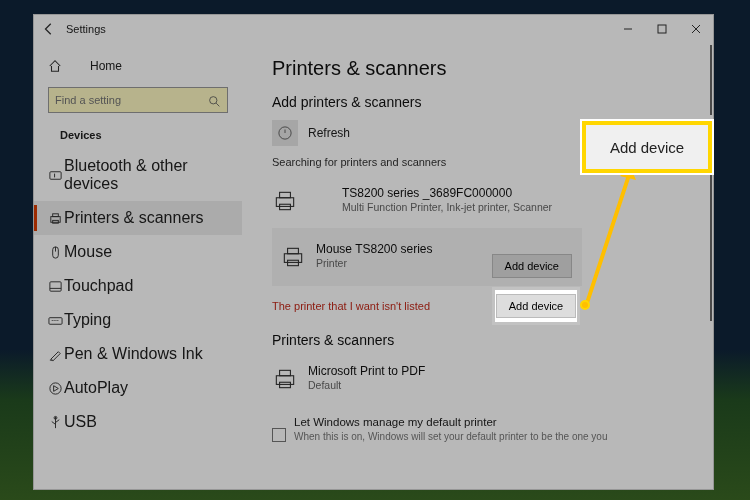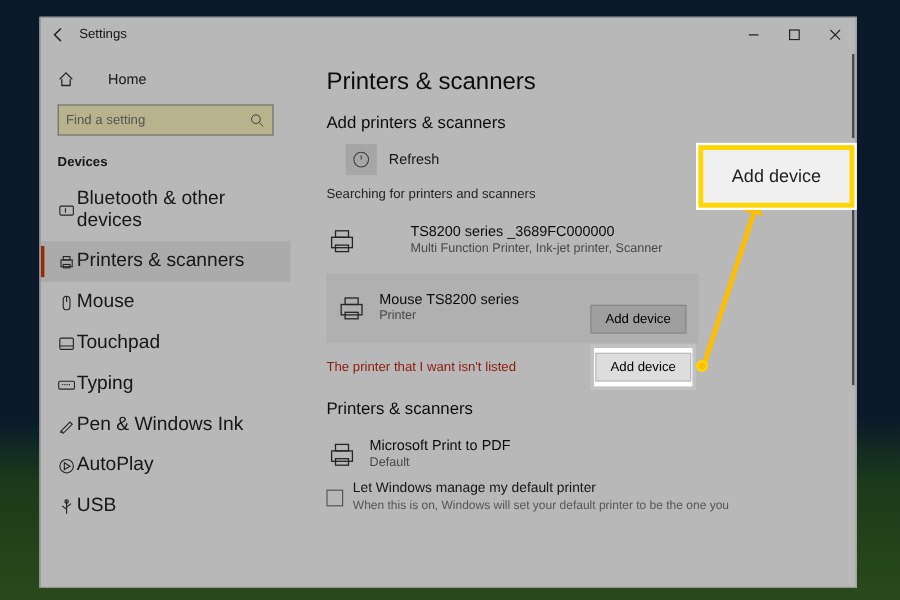--- a/index.html
+++ b/index.html
@@ -31,50 +31,50 @@
   .home-row .icon { width: 14px; height: 14px; }
   .search-wrap { padding: 8px 14px 10px 14px; }
   .search {
     width: 100%; height: 26px; border: 1px solid #999; background: #fef9c3;
     display: flex; align-items: center; justify-content: space-between; padding: 0 6px;
   }
   .search input {
     border: none; outline: none; font-size: 11px; color: #666; flex: 1; background: transparent;
   }
   .search .sicon { width: 13px; height: 13px; }
-  .section-title { font-size: 11px; font-weight: 600; padding: 6px 14px 8px 14px; color: #222; }
+  .section-title { font-size: 11px; font-weight: 600; padding: 6px 14px 8px 14px; color: #222; margin-left: 12px; }
   .nav { display: flex; flex-direction: column; }
   .nav-item {
     display: flex; align-items: center; gap: 1px; padding: 8px 14px;
     font-size: 16px; color: #222; position: relative;
   }
   .nav-item .nicon { width: 15px; height: 15px; flex-shrink: 0; }
   .nav-item.active::before {
     content: ""; position: absolute; left: 0; top: 4px; bottom: 4px; width: 3px; background: #d83b01;
   }
   .nav-item.active { background: #eee; }
   .content { flex: 1; padding: 14px 30px 10px 30px; overflow: hidden; position: relative; }
   .h1 { font-size: 20px; font-weight: 400; color: #111; margin-bottom: 14px; }
   .h2 { font-size: 14px; font-weight: 400; color: #111; margin: 8px 0 10px 0; }
-  .refresh { display: flex; align-items: center; gap: 10px; margin-bottom: 10px; margin-left: 16px; }
+  .refresh { display: flex; align-items: center; gap: 10px; margin-bottom: 10px; }
   .refresh-btn { width: 26px; height: 26px; background: #e6e6e6; display:flex;align-items:center;justify-content:center; }
   .status { font-size: 11px; color: #333; margin-bottom: 12px; }
   .dev { display: flex; gap: 10px; padding: 6px 0; align-items:flex-start; }
   .dev .dicon { width: 26px; height: 26px; margin-top:2px; flex-shrink:0; }
   .dev .dname { font-size: 12px; color: #111; }
   .dev .dsub { font-size: 10.5px; color: #666; margin-top:1px; }
   .dev-block { padding: 6px 6px 10px 0; gap: 44px; }
   .dev-block2 { background:#f4f4f4; padding:8px 8px 10px 8px; margin-top:4px; position:relative; width: 310px;}
   .add-btn-small {
     position: absolute; right: 10px; bottom: 8px;
     background: #ddd; border: 1px solid #bbb; font-size: 11px; padding: 5px 12px;
   }
   .link-red { font-size: 11px; color: #c42b1c; margin-top: 14px; display:inline-block; }
   .section2 { margin-top: 18px; }
-  .chk-row { display:flex; align-items:center; gap:8px; margin-top:3px; }
+  .chk-row { display:flex; align-items:flex-end; gap:8px; margin-top:18px; }
   .chk { width:14px; height:14px; border:1px solid #777; margin-top:1px; flex-shrink:0;}
   .chk-row .lbl { font-size:11.5px; color:#222; }
   .chk-hint { font-size:10px; color:#777; margin-top:3px; }
   
   .dim {
     position:absolute; left:33px; top:14px; width:681px; height:476px;
     background: rgba(0,0,0,0.28); pointer-events:none;
   }
   
   .callout-small {

